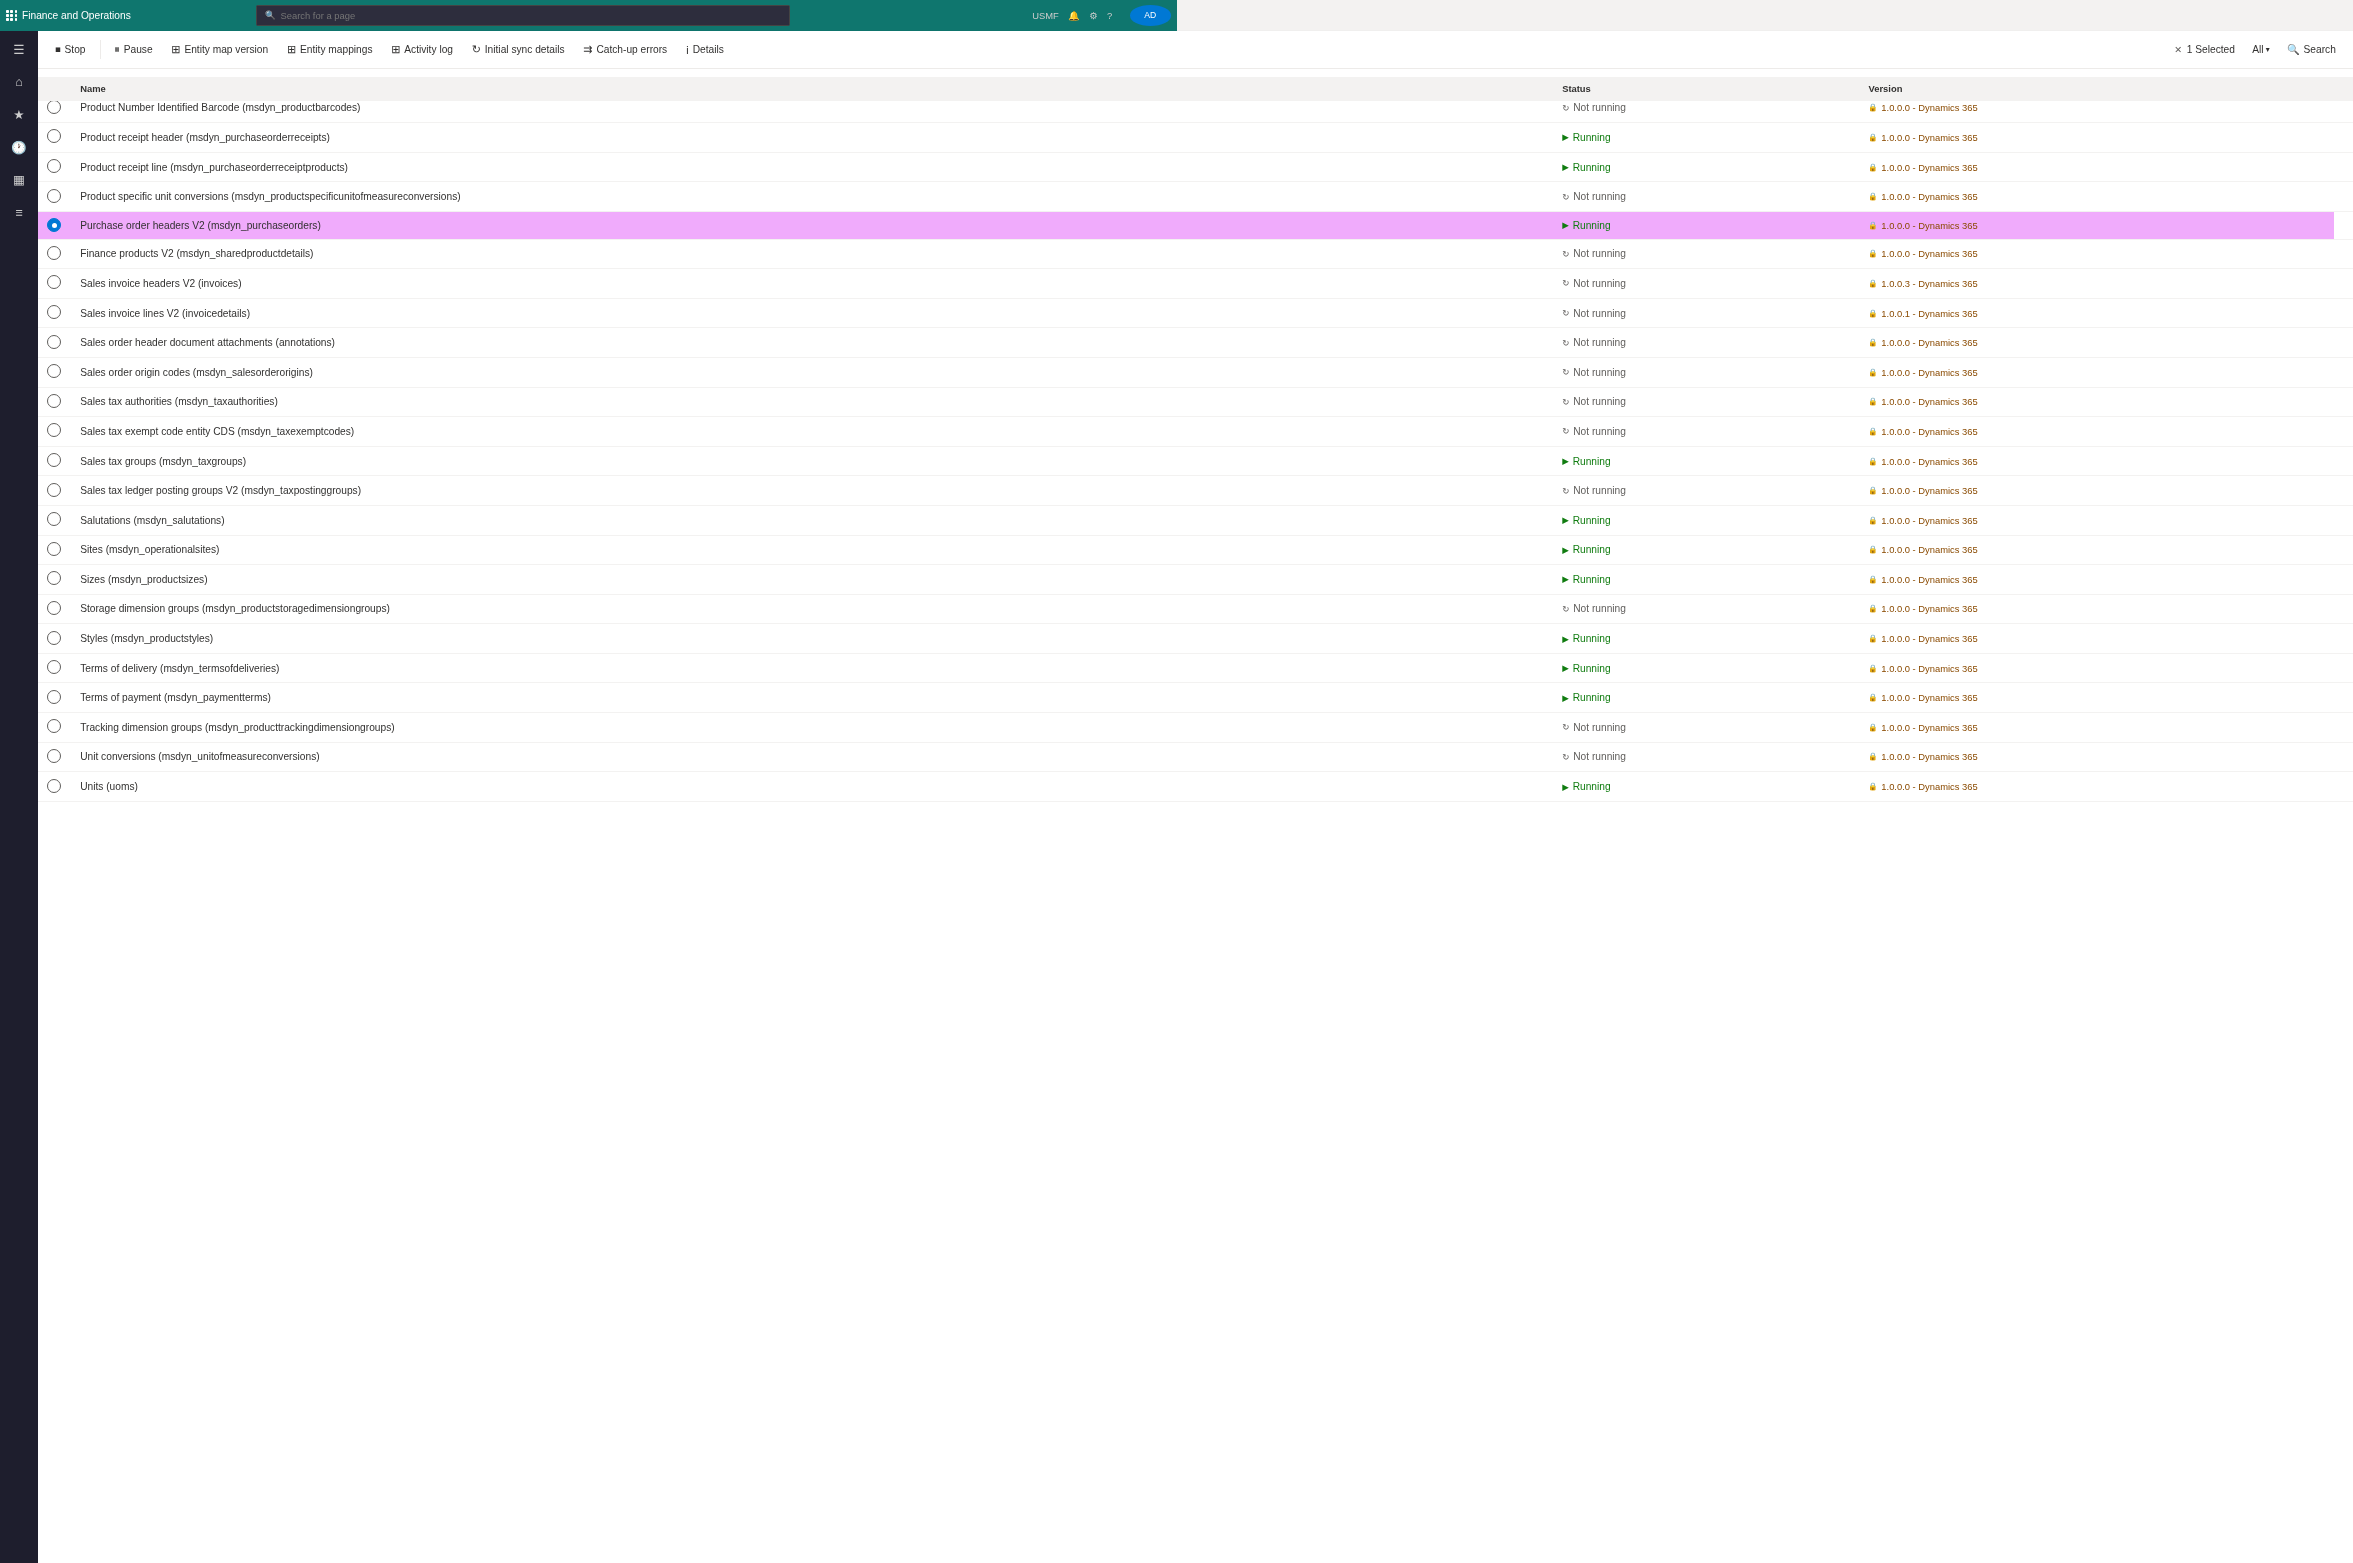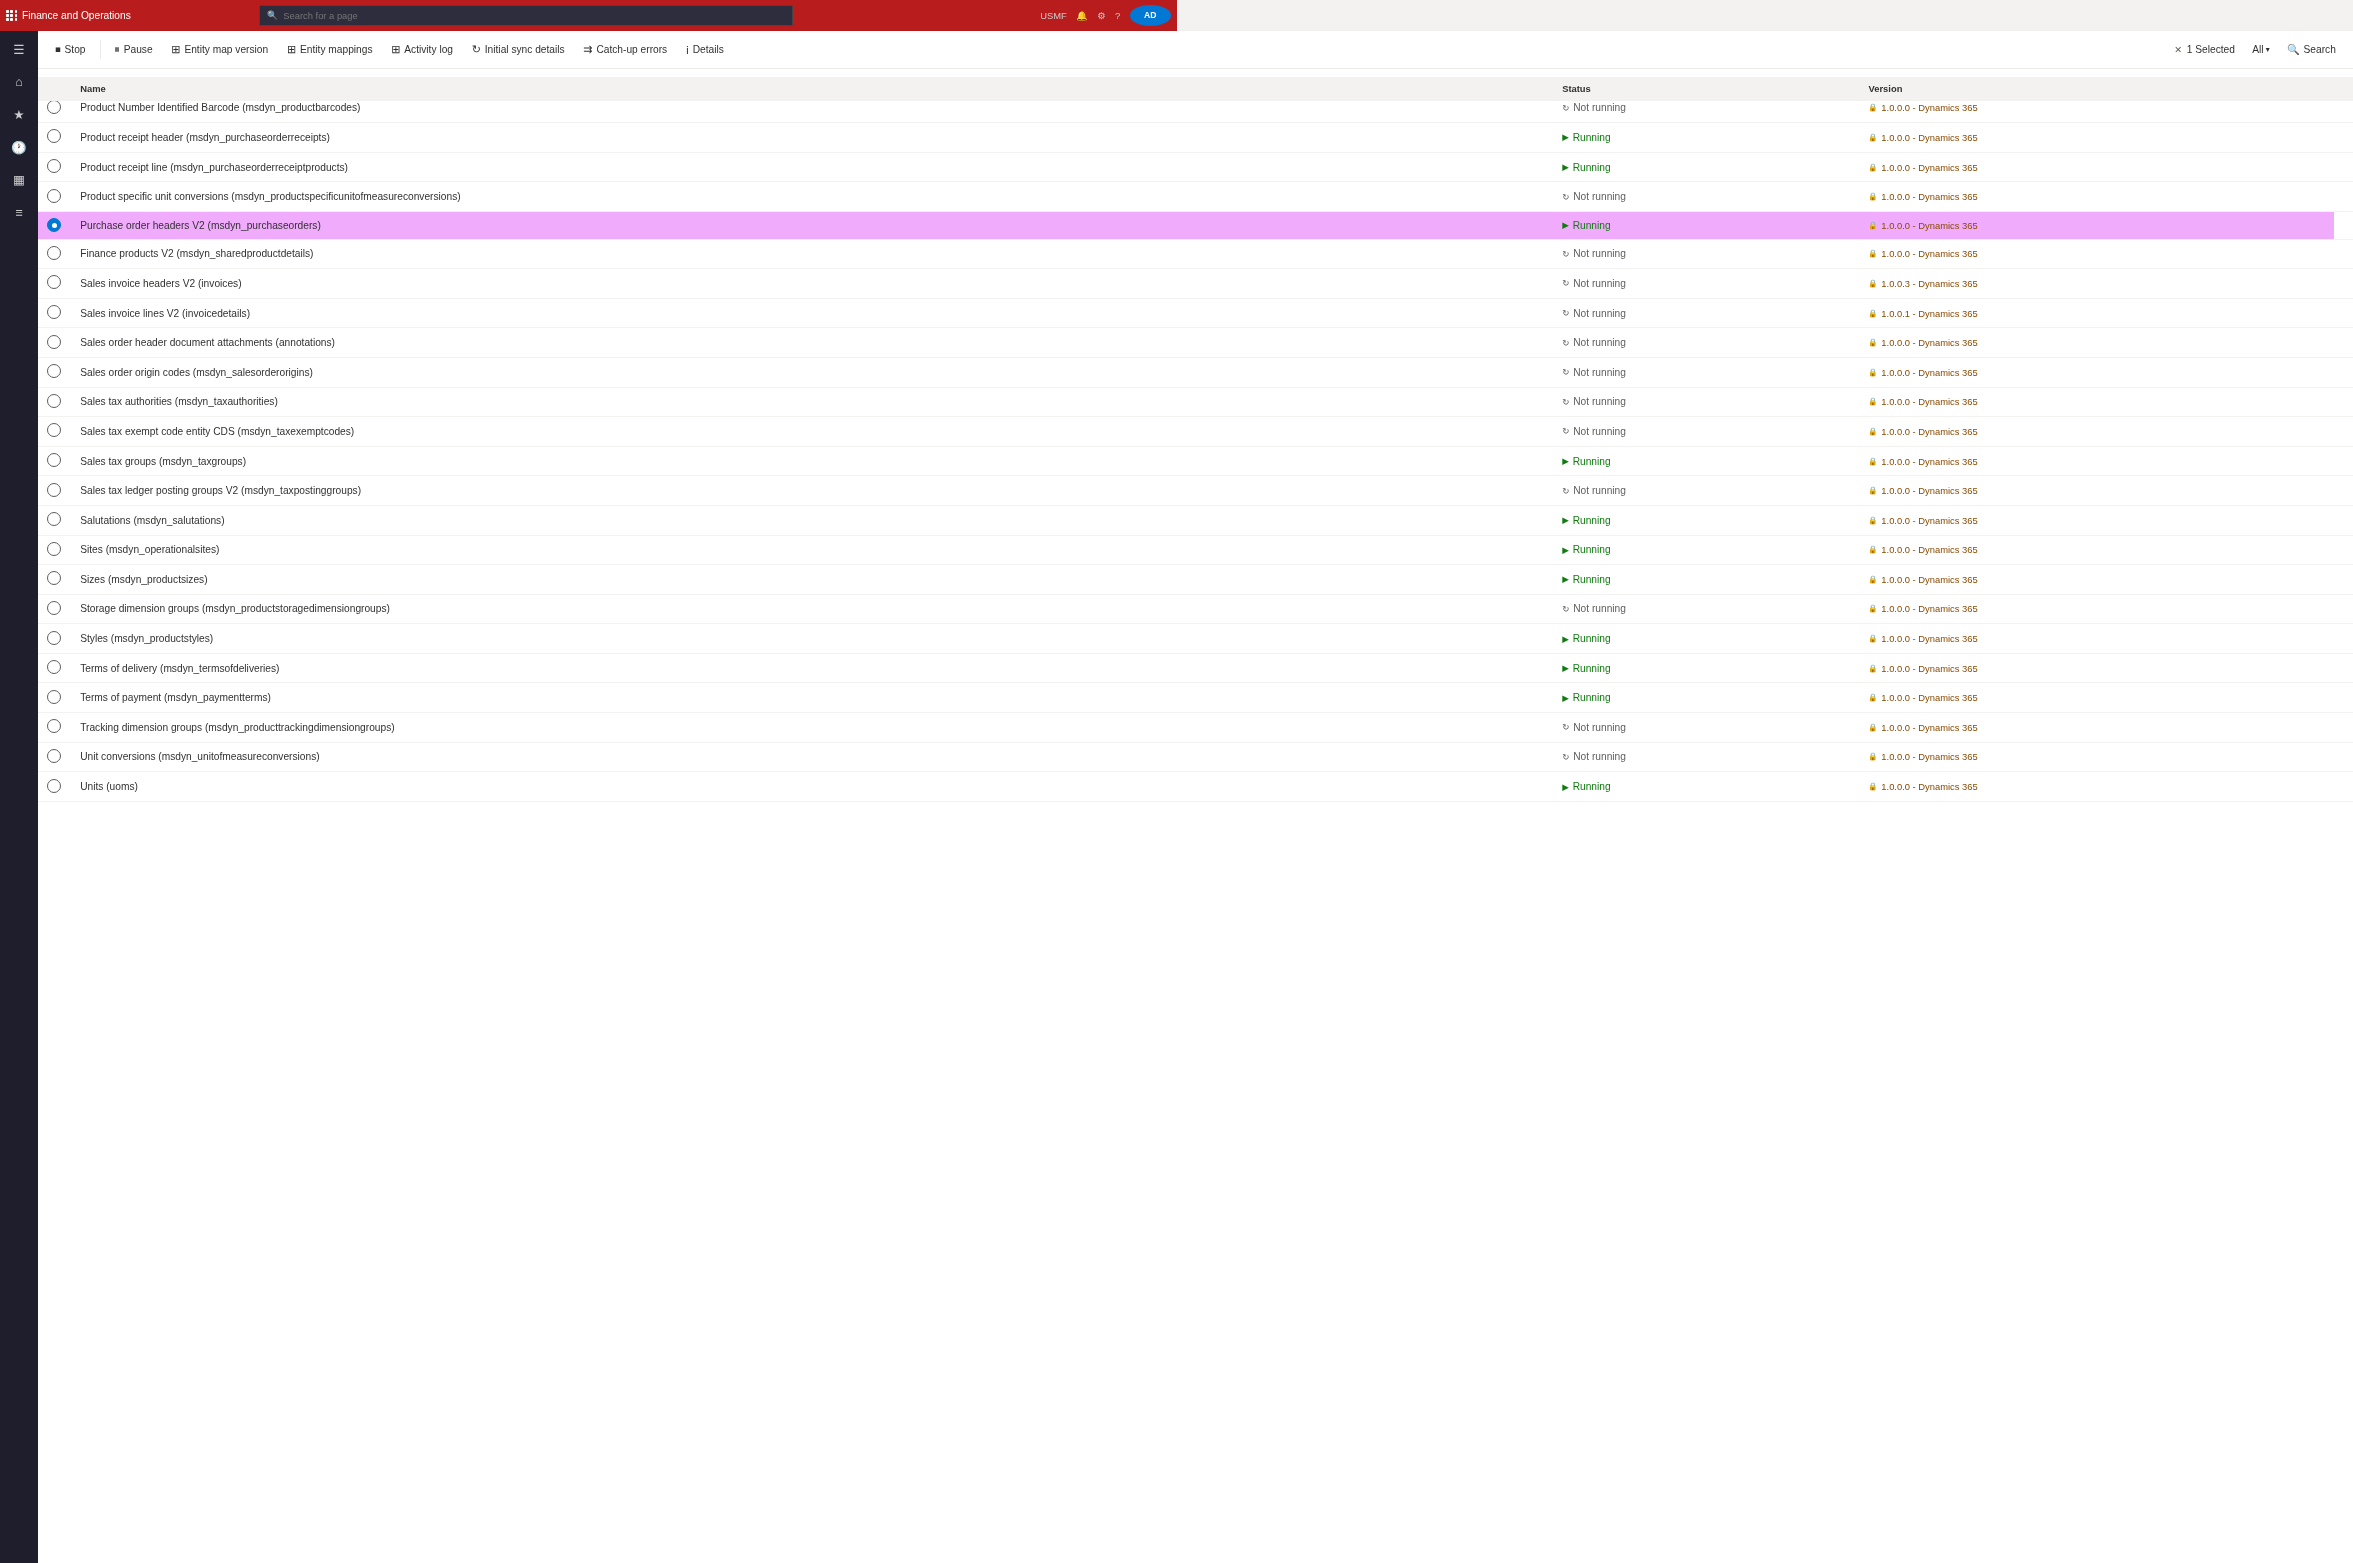--- a/index.html
+++ b/index.html
@@ -1,34 +1,34 @@
 <!DOCTYPE html>
 <html style="font-size:12.6px"><head>
   <meta charset="utf-8">
   <style>
     * { box-sizing: border-box; margin: 0; padding: 0; }
     body { font-family: 'Segoe UI', sans-serif; font-size: 10.2px; background: #f3f2f1; color: #323130; overflow: hidden; width: 1177px; height: 781px; }
 
     
     .top-nav {
-      display: flex; align-items: center; background: #b91c1c; color: #fff;
+      display: flex; align-items: center; background: #0f766e; color: #fff;
       height: 31px; padding: 0 6.3px; gap: 6.3px;
     }
     .top-nav-logo { display: flex; align-items: center; gap: 4.7px; font-size: 10.2px; color: #fff; font-weight: 500; min-width: 126px; }
     .waffle-icon { display: grid; grid-template-columns: 1fr 1fr 1fr; gap: 1.6px; width: 11px; height: 11px; }
     .waffle-icon span { background: #fff; border-radius: 0.8px; }
     .search-bar {
       flex: 1; max-width: 534px; margin: 0 auto;
       background: #2d2d3d; border-radius: 1.6px; display: flex; align-items: center;
       padding: 0 7.8px; height: 20.4px; border: 0.8px solid #444;
     }
     .search-bar input { background: transparent; border: none; color: #ccc; outline: none; font-size: 9.4px; width: 100%; }
     .search-bar-icon { color: #aaa; margin-right: 4.7px; font-size: 8.6px; }
     .top-nav-right { display: flex; align-items: center; gap: 9.4px; margin-left: auto; font-size: 9.4px; color: #ccc; }
-    .top-nav-avatar { background: #0078d4; color: #fff; border-radius: 50%; width: 41px; height: 20.4px; display: flex; align-items: center; justify-content: center; font-size: 8.6px; font-weight: bold; }
+    .top-nav-avatar { background: #0078d4; color: #fff; border-radius: 50%; width: 41px; height: 20.4px; display: flex; align-items: center; justify-content: center; font-size: 8.6px; font-weight: normal; margin-left: 8px; }
 
     
     .sidebar {
       position: absolute; top: 31px; left: 0; bottom: 0; width: 38px;
       background: #1e1e2d; display: flex; flex-direction: column; align-items: center;
       padding-top: 3.1px; gap: 1.6px; z-index: 10;
     }
     .sidebar-item {
       width: 31px; height: 31px; display: flex; align-items: center; justify-content: center;
       color: #ccc; border-radius: 1.6px; cursor: pointer; font-size: 12.6px;

